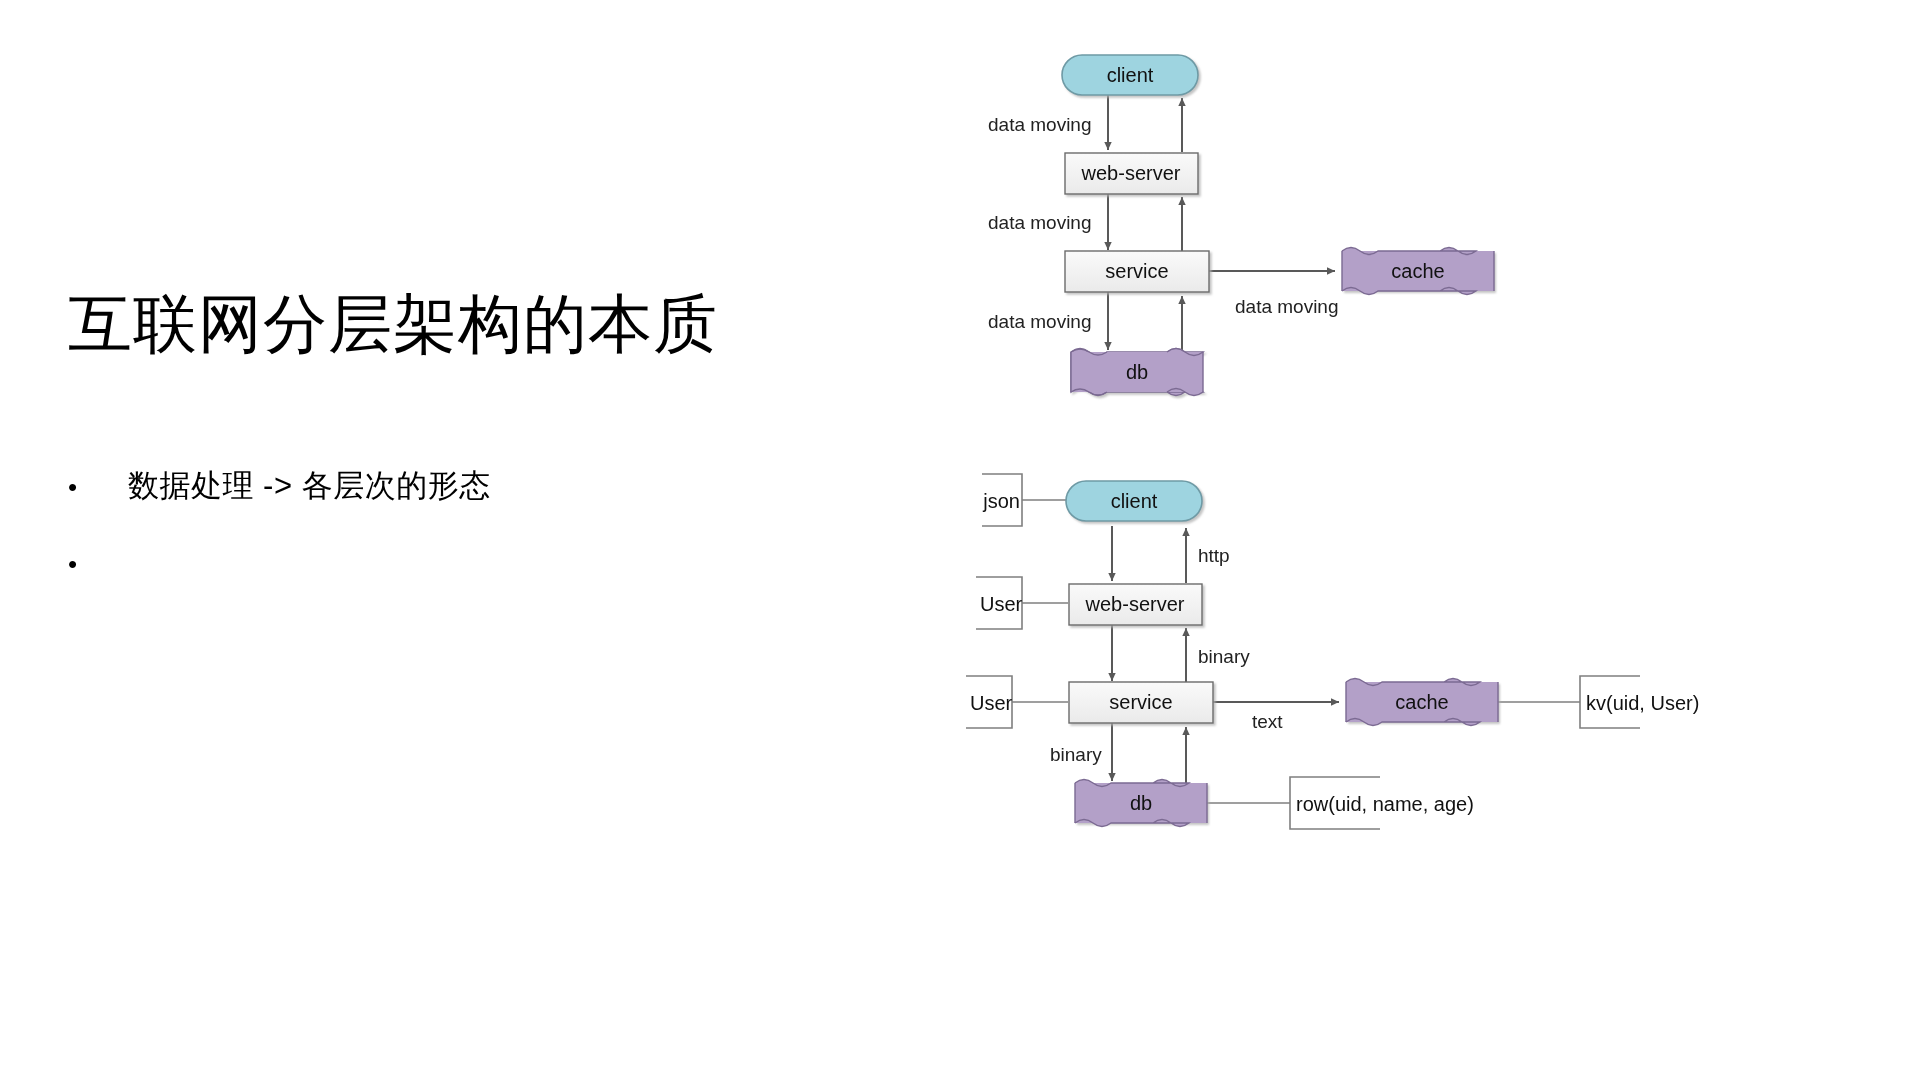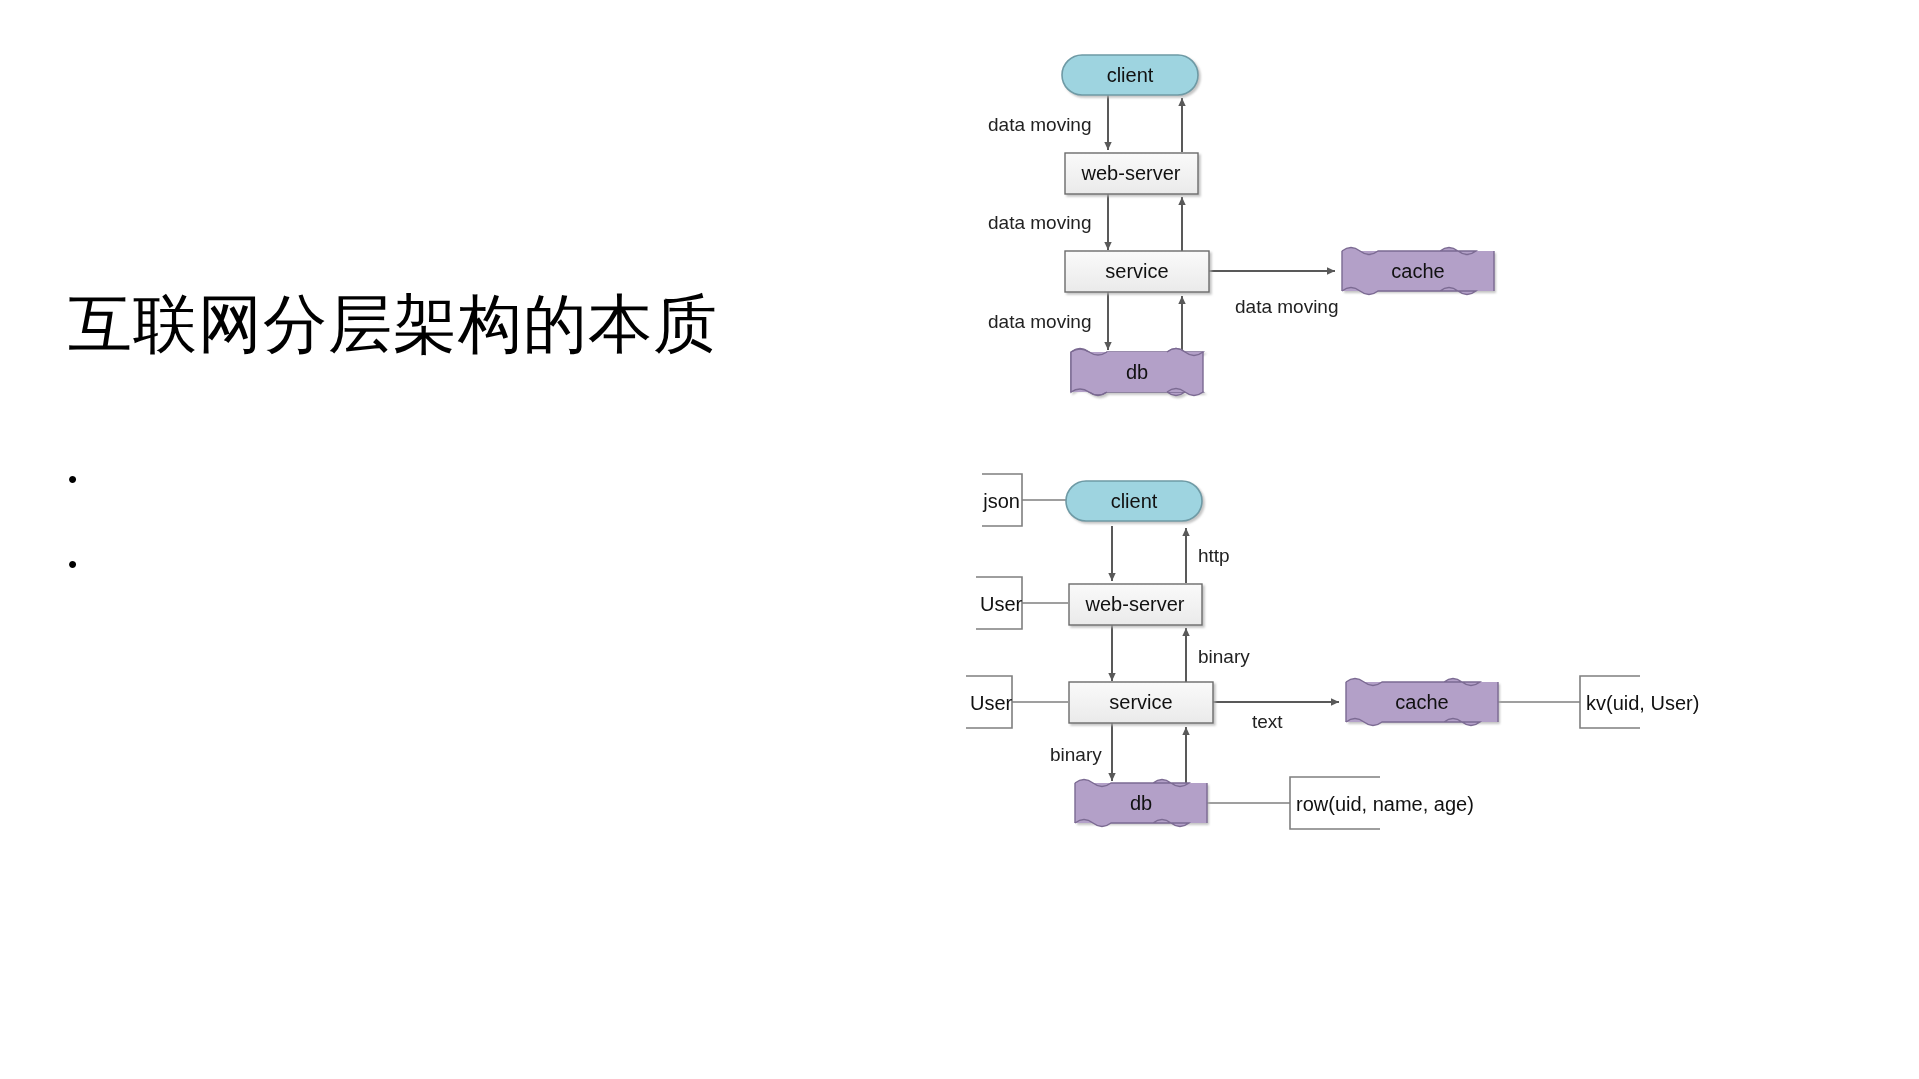--- a/index.html
+++ b/index.html
@@ -70,20 +70,21 @@
 </style>
 </head>
 <body>
 
 <div id="left-pane">
 
   <div id="page-title">互联网分层架构的本质</div>
 
   <div class="bullet-row" id="bullet-row-0">
     <span class="bullet-marker">•</span>
+    <span class="bullet-text">数据处理 -&gt; 各层次的形态</span>
   </div>
 
   <div class="bullet-row" id="bullet-row-1">
     <span class="bullet-marker">•</span>
   </div>
 
 </div>
 
 <div class="diagram" id="diagram-top">
 <svg width="959" height="470" viewBox="0 0 959 470" xmlns="http://www.w3.org/2000/svg">

